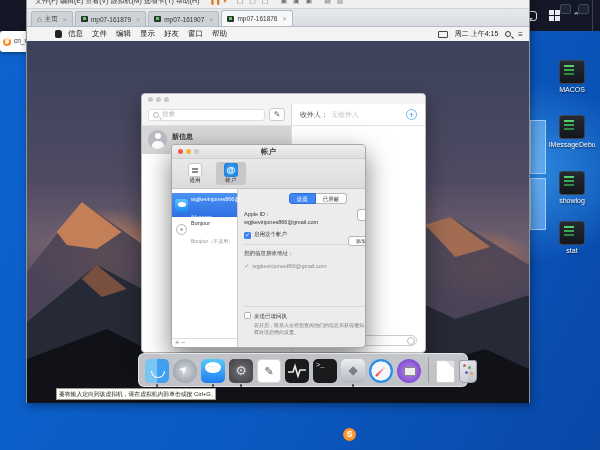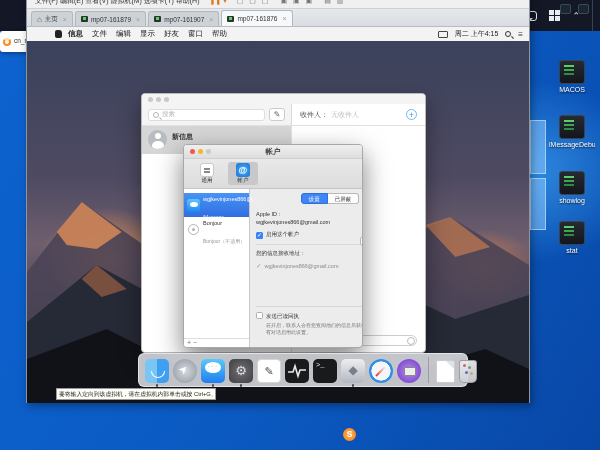--- a/index.html
+++ b/index.html
@@ -63,21 +63,21 @@
     background:
       radial-gradient(95px 75px at 16% 62%, rgba(240,150,82,.95), rgba(240,150,82,0) 70%),
       radial-gradient(75px 55px at 91% 64%, rgba(215,125,72,.85), rgba(215,125,72,0) 70%),
       linear-gradient(#39415a 0%, #4e4a62 40%, #6f5f6e 58%, #55485a 72%, #231f28 88%);
   }
   .mountains { position:absolute; left:0; top:0; width:100%; height:100%; }
 
   .macbar { position:absolute; left:0; top:0; width:100%; height:14px; background:rgba(249,249,249,.97); display:flex; align-items:center; font-size:7.5px; color:#222; padding:0 6px; z-index:3; }
   .macbar .apple { width:7px; height:8px; background:#222; border-radius:2px 3px 2px 2px; margin:0 6px 0 22px; flex:none; }
   .macbar .mi { margin-right:9px; white-space:nowrap; }
-  .macbar .mi.b { font-weight:bold; }
+  .macbar .mi.b { font-weight:normal; }
   .macbar .right { margin-left:auto; display:flex; align-items:center; gap:7px; }
   .disp-ico { width:10px; height:7px; border:1px solid #444; border-radius:1px; }
   .mag { width:6px; height:6px; border:1px solid #333; border-radius:50%; position:relative; }
   .mag:after { content:""; position:absolute; left:5px; top:5px; width:3px; height:1px; background:#333; transform:rotate(45deg); }
   .nc { font-size:8px; color:#333; }
   .clock { font-size:7px; white-space:nowrap; }
 
   
   .msgwin { position:absolute; left:114px; top:66px; width:285px; height:260px; background:#fff; border-radius:4px; box-shadow:0 8px 22px rgba(0,0,0,.4); z-index:4; overflow:hidden; border:1px solid #b9b9b9; }
   .msg-title { height:10px; background:#f4f4f4; display:flex; align-items:center; padding-left:6px; gap:3px; }
@@ -94,21 +94,21 @@
   .convs { width:150px; border-right:1px solid #e2e2e2; }
   .conv { height:28px; background:#d6d6d6; display:flex; align-items:flex-start; padding:4px 6px; gap:5px; }
   .avatar { width:19px; height:19px; border-radius:50%; background:#b9bcc2; position:relative; overflow:hidden; flex:none; }
   .avatar:before { content:""; position:absolute; left:6.5px; top:3px; width:6px; height:6px; border-radius:50%; background:#fff; }
   .avatar:after { content:""; position:absolute; left:3.5px; top:11px; width:12px; height:9px; border-radius:50%; background:#fff; }
   .conv .name { font-size:7px; font-weight:bold; color:#333; margin-top:2px; }
   .msg-input { position:absolute; right:8px; bottom:6px; width:120px; height:11px; border:1px solid #ccc; border-radius:6px; background:#fff; }
   .smiley { position:absolute; right:1px; top:1px; width:8px; height:8px; border-radius:50%; border:1px solid #bbb; }
 
   
-  .prefs { position:absolute; left:156px; top:117px; width:180px; height:204px; background:#ececec; border-radius:4px; box-shadow:0 10px 26px rgba(0,0,0,.5); z-index:5; overflow:hidden; border:1px solid #a8a8a8; }
+  .prefs { position:absolute; left:144px; top:117px; width:195px; height:204px; background:#ececec; border-radius:4px; box-shadow:0 10px 26px rgba(0,0,0,.5); z-index:5; overflow:hidden; border:1px solid #a8a8a8; }
   .p-title { height:14px; background:linear-gradient(#efefef,#dedede); border-bottom:1px solid #cfcfcf; position:relative; display:flex; align-items:center; padding-left:6px; gap:3px; }
   .dot.red { background:#f4574e; } .dot.yel { background:#f5b52e; }
   .p-title .t { position:absolute; left:0; right:0; text-align:center; font-size:7.5px; font-weight:bold; color:#444; }
   .p-toolbar { height:30px; background:linear-gradient(#e9e9e9,#dcdcdc); border-bottom:1px solid #c6c6c6; display:flex; align-items:center; padding-left:8px; gap:6px; }
   .titem { width:30px; text-align:center; border-radius:3px; padding:1px 0; }
   .titem.sel { background:#c8c8ca; }
   .titem .ic { width:14px; height:14px; margin:0 auto; border-radius:3px; }
   .ic-gen { background:#fff; border:1px solid #c9c9c9; position:relative; }
   .ic-gen:after { content:""; position:absolute; left:3px; top:4px; width:6px; height:1.5px; background:#8a8a8a; box-shadow:0 3px 0 #8a8a8a; }
   .ic-acc { background:radial-gradient(#4db2f5,#1272d8); color:#fff; font-size:9px; font-weight:bold; line-height:14px; }

